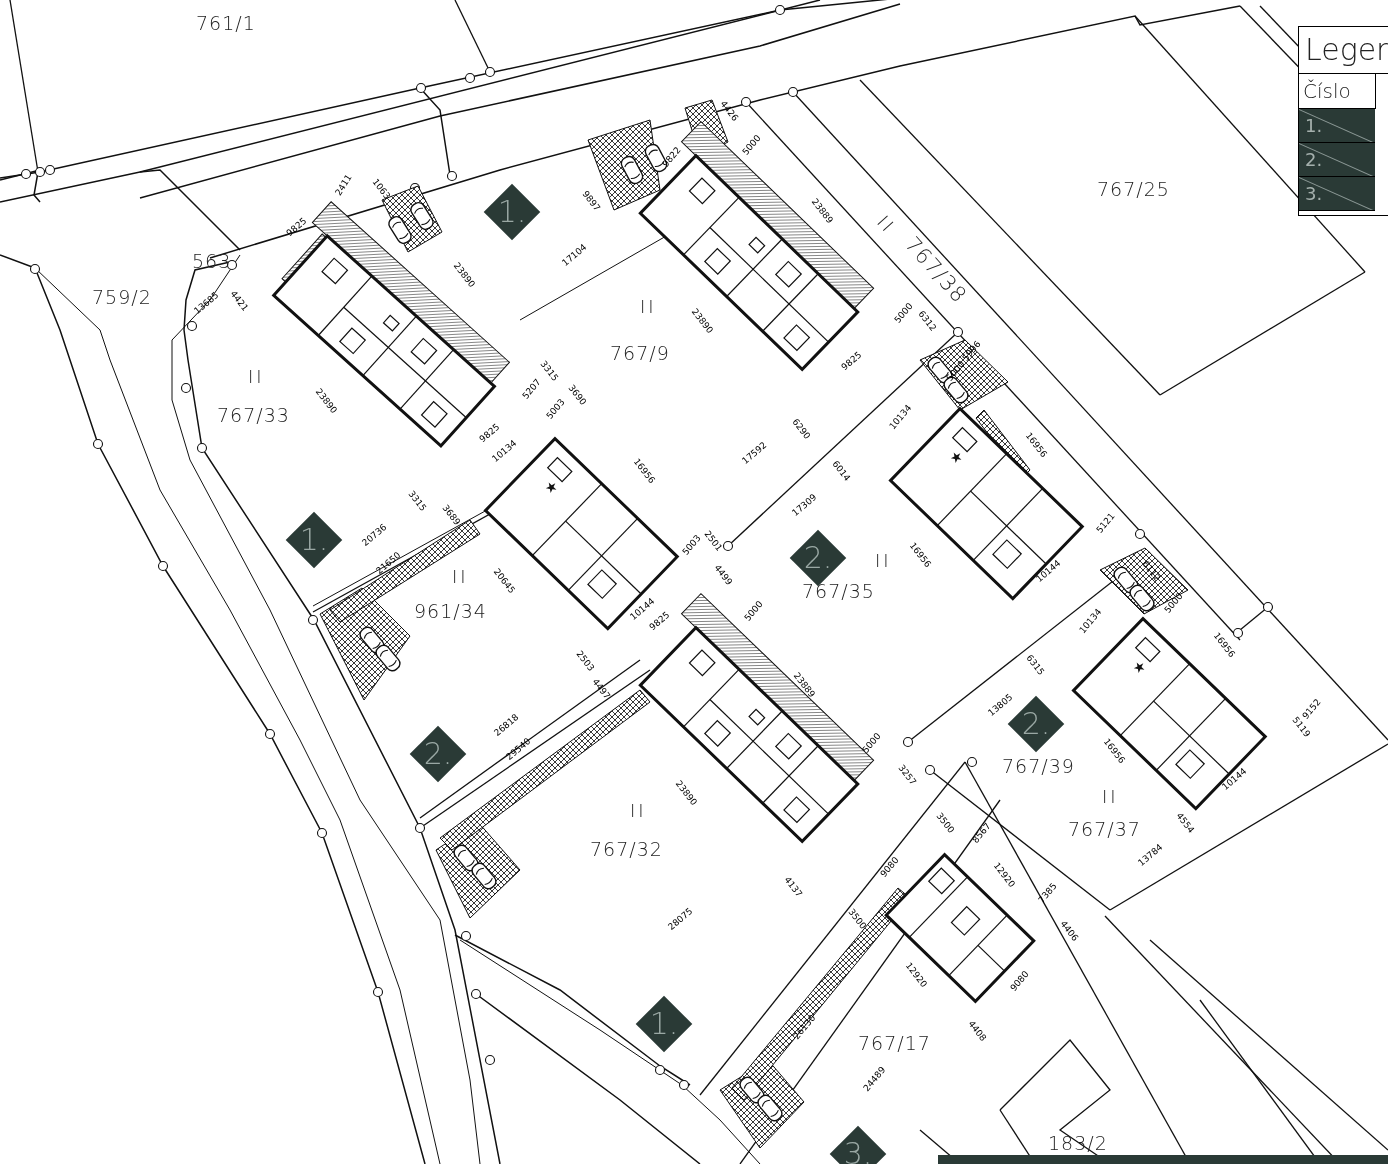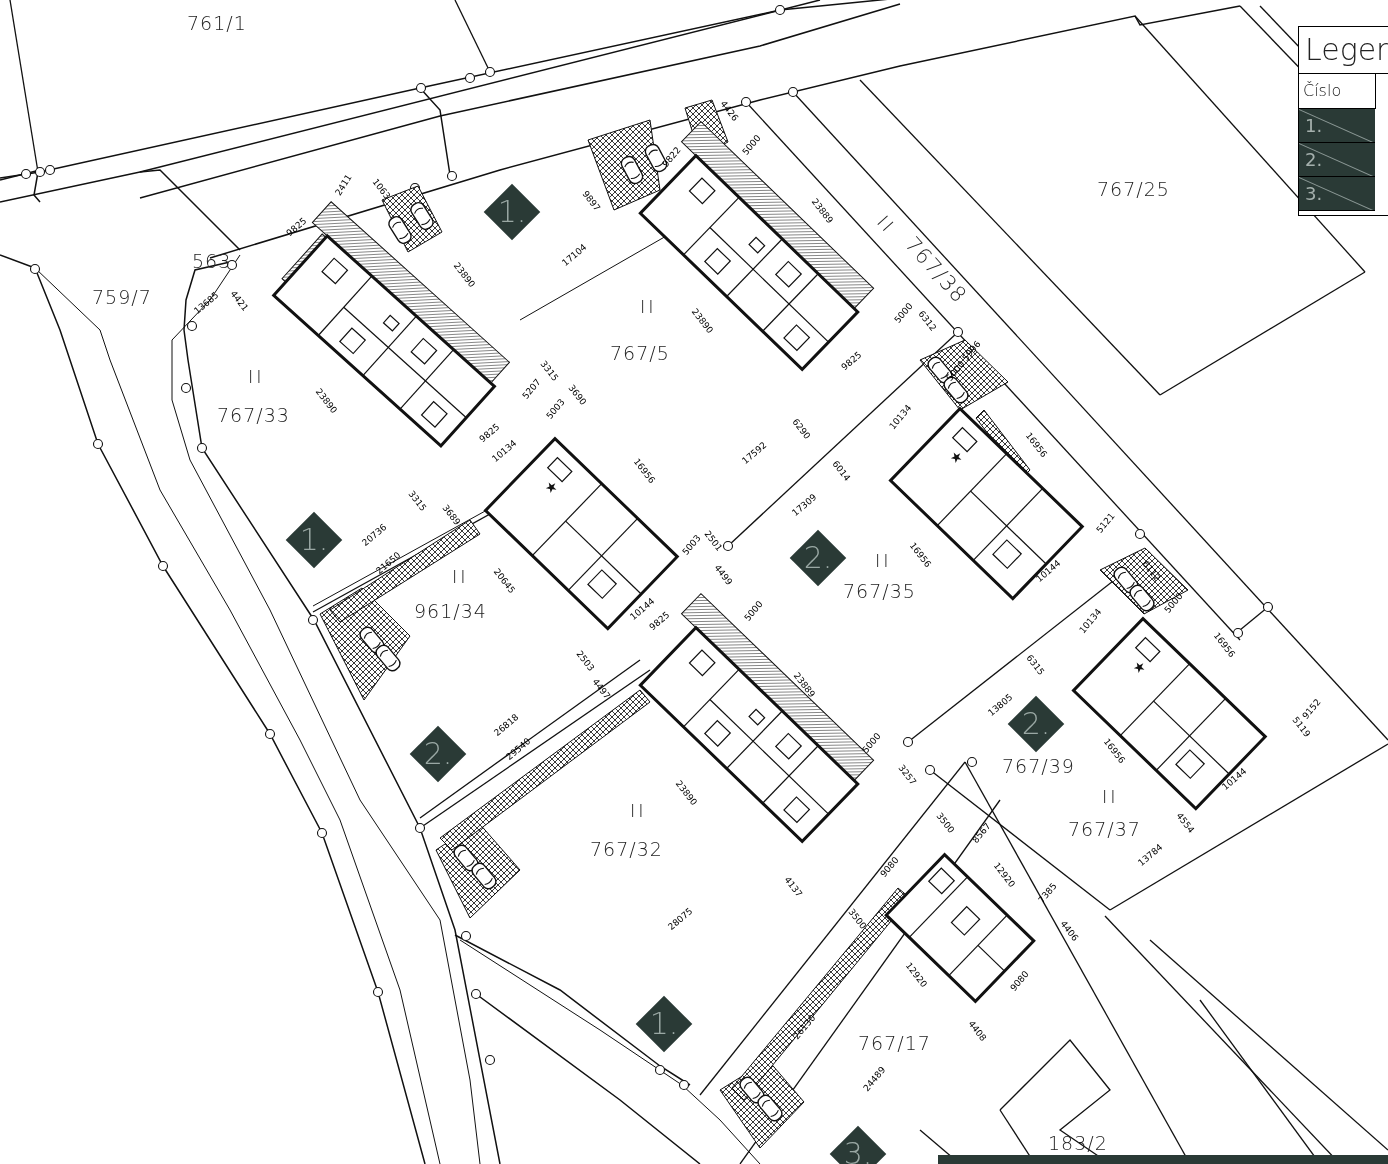--- a/index.html
+++ b/index.html
@@ -6,21 +6,21 @@
   body { width:1388px; height:1164px; overflow:hidden; position:relative; font-family:"DejaVu Sans", sans-serif; }
   #plan { position:absolute; left:0; top:0; width:1388px; height:1164px; }
   .lbl { position:absolute; font-family:"DejaVu Sans", sans-serif; color:#222; white-space:nowrap; font-weight:300; letter-spacing:1px; }
   .parcel { font-size:19px; }
   .roman { font-size:18px; letter-spacing:3px; }
   .dim { font-size:9px; color:#000; letter-spacing:0; font-weight:400; }
   .badge { position:absolute; width:40px; height:40px; background:#2a3a36; transform:rotate(45deg); }
   .badge-txt { position:absolute; width:56px; text-align:center; color:#9aa8a4; font-size:30px; font-weight:200; font-family:"DejaVu Sans", sans-serif; }
   .legend { position:absolute; left:1298px; top:26px; width:92px; height:188px; border:1.5px solid #000; background:#fff; }
   .legend-title { height:46px; border-bottom:1.5px solid #000; font-size:30px; color:#222; padding-left:6px; line-height:46px; font-weight:300; overflow:hidden; }
-  .legend-head { height:34px; border-bottom:1.5px solid #000; font-size:16px; color:#222; padding-left:4px; line-height:34px; width:72px; border-right:1.5px solid #000; font-weight:300;}
+  .legend-head { height:34px; border-bottom:1.5px solid #000; font-size:20px; color:#222; padding-left:4px; line-height:34px; width:72px; border-right:1.5px solid #000; font-weight:300;}
   .legend-row { height:34px; width:76px; border-bottom:1.5px solid #000; background:#2a3a36; color:#a5b0ad; font-size:18px; line-height:34px; padding-left:6px; box-sizing:border-box; position:relative; overflow:hidden; }
   .legend-row::after { content:""; position:absolute; left:0; top:0; width:120%; height:1px; background:#8a9794; transform-origin:0 0; transform:rotate(24deg); }
   .bottom-bar { position:absolute; left:938px; top:1155px; width:450px; height:9px; background:#2a3a36; }
 </style>
 </head>
 <body>
 
 <svg id="plan" viewBox="0 0 1388 1164" xmlns="http://www.w3.org/2000/svg">
   <defs>
     <pattern id="paving" width="6" height="6" patternUnits="userSpaceOnUse">
@@ -248,34 +248,34 @@
     <g fill="none" stroke="#111" stroke-width="1.2">
       <line x1="-30" y1="-42" x2="-30" y2="42"></line>
         <line x1="25" y1="-42" x2="25" y2="42"></line>
       <line x1="25" y1="0" x2="62" y2="0"></line>
         <rect x="-55" y="-30" width="18" height="18"></rect>
       <rect x="-10" y="-20" width="18" height="22"></rect>
     </g>
   </g>
 </svg>
 
-<div class="lbl parcel" style="left:187px;top:12px;">761/1</div>
-<div class="lbl parcel" style="left:92px;top:286px;">759/7</div>
+<div class="lbl parcel" style="left:196px;top:12px;">761/1</div>
+<div class="lbl parcel" style="left:92px;top:286px;">759/2</div>
 <div class="lbl parcel" style="left:192px;top:250px;">563</div>
 <div class="lbl roman" style="left:248px;top:366px;">II</div>
 <div class="lbl parcel" style="left:217px;top:404px;">767/33</div>
 <div class="lbl roman" style="left:640px;top:296px;">II</div>
-<div class="lbl parcel" style="left:610px;top:342px;">767/5</div>
+<div class="lbl parcel" style="left:610px;top:342px;">767/9</div>
 <div class="lbl roman" style="left:878px;top:214px;transform:rotate(48deg);">II</div>
 <div class="lbl parcel" style="left:896px;top:258px;transform:rotate(48deg);font-size:21px;">767/38</div>
 <div class="lbl parcel" style="left:1097px;top:178px;">767/25</div>
 <div class="lbl roman" style="left:452px;top:566px;">II</div>
 <div class="lbl parcel" style="left:414px;top:600px;">961/34</div>
 <div class="lbl roman" style="left:875px;top:550px;">II</div>
-<div class="lbl parcel" style="left:843px;top:580px;">767/35</div>
+<div class="lbl parcel" style="left:802px;top:580px;">767/35</div>
 <div class="lbl roman" style="left:630px;top:800px;">II</div>
 <div class="lbl parcel" style="left:590px;top:838px;">767/32</div>
 <div class="lbl parcel" style="left:1002px;top:755px;">767/39</div>
 <div class="lbl roman" style="left:1102px;top:786px;">II</div>
 <div class="lbl parcel" style="left:1068px;top:818px;">767/37</div>
 <div class="lbl parcel" style="left:858px;top:1032px;">767/17</div>
 <div class="lbl parcel" style="left:1048px;top:1132px;">183/2</div>
 
 <div style="position:absolute;left:484px;top:184px;">
   <div class="badge" style="left:8px;top:8px;"></div>

